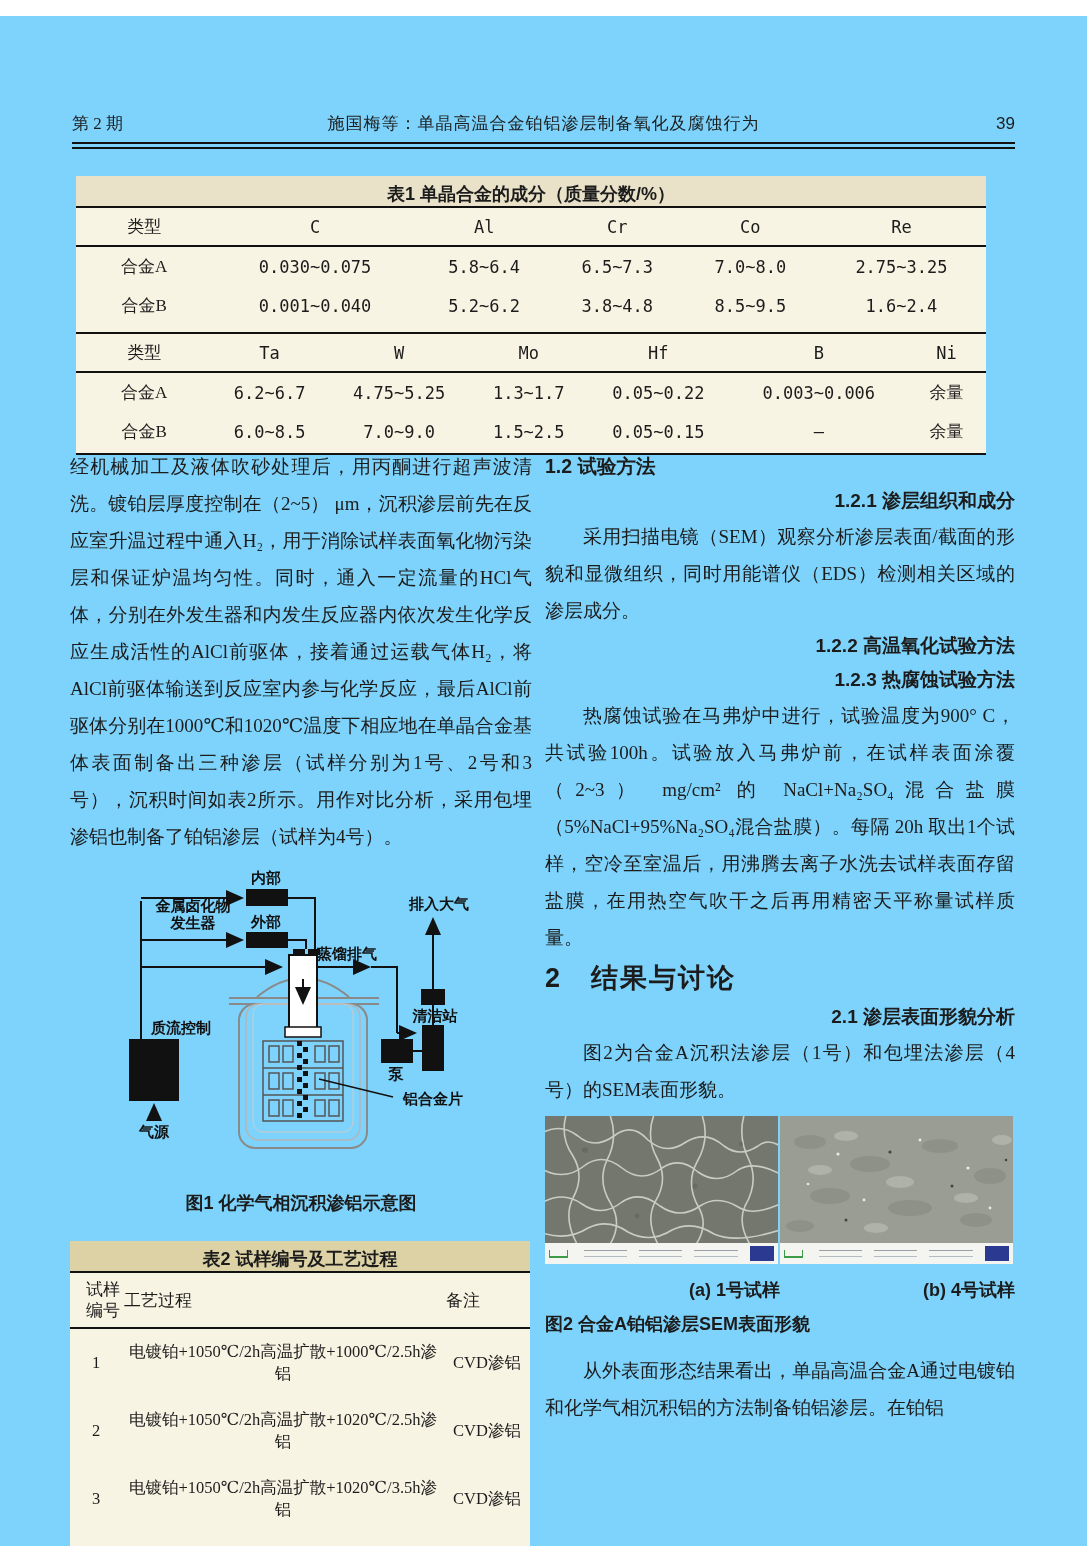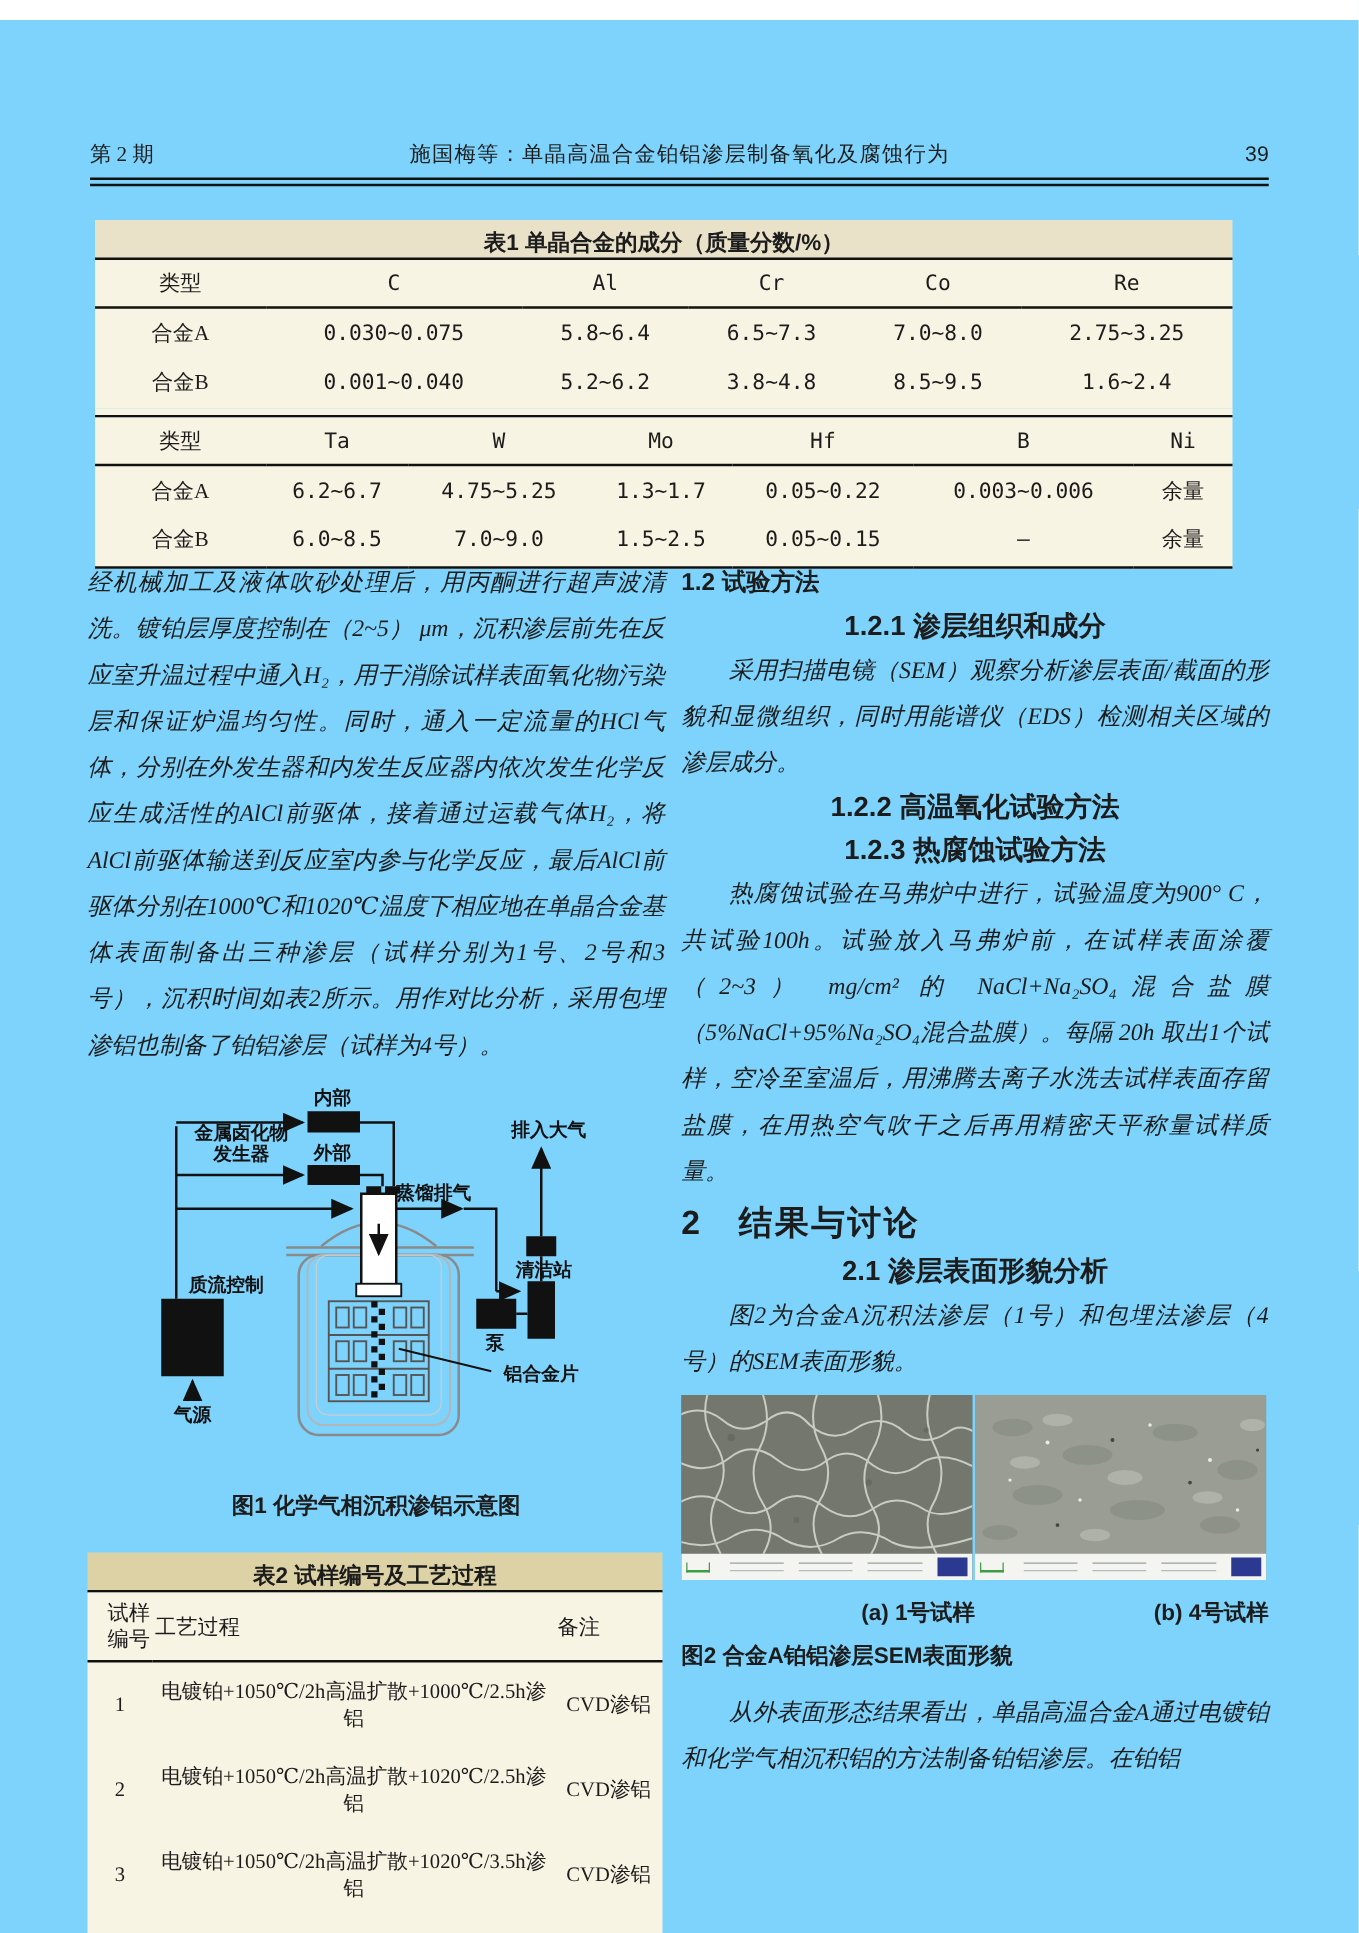--- a/index.html
+++ b/index.html
@@ -26,25 +26,25 @@
   table.comp td { font-size:17px; text-align:center; padding:8px 2px; }
   table.comp tr.last td { padding-bottom:10px; }
   .part-sep { height:7px; background:#f8f4e3; border-bottom:2px solid #111; }
   .tbl-bottom { border-bottom:2px solid #111; }
   .mono-num { font-family:"DejaVu Sans Mono","Liberation Mono",monospace; font-size:15.5px; }
 
   
   .col { position:absolute; text-align:justify; }
   .col-left  { top:432px; left:70px;  width:462px; }
   .col-right { top:432px; left:545px; width:470px; }
-  p.body { font-size:19px; line-height:37px;font-style:italic; }
+  p.body { font-size:19px; line-height:37px; }
   p.indent { text-indent:2em; }
 
-  h4.sub { font-family:"Liberation Sans","DejaVu Sans",sans-serif; font-size:22px; font-weight:bold;
-           line-height:34px; text-align:center; }
+  h4.sub { font-family:"Liberation Sans","DejaVu Sans",sans-serif; font-size:19px; font-weight:bold;
+           line-height:34px; text-align:right; }
   h3.sub2 { font-family:"Liberation Sans","DejaVu Sans",sans-serif; font-size:19.5px; font-weight:bold;
             line-height:36px; text-align:left; }
   h2.sec { font-family:"Liberation Sans","DejaVu Sans",sans-serif; font-size:27px; font-weight:bold;
            line-height:44px; letter-spacing:2px; text-align:left; }
 
   
   .fig1 { margin-top:12px; text-align:center; }
   .figcap { font-family:"Liberation Sans","DejaVu Sans",sans-serif; font-weight:bold;
             font-size:18px; margin-top:10px; }
   svg text.dlbl { font-family:"Liberation Sans","DejaVu Sans",sans-serif; font-weight:bold; font-size:15px; fill:#111; }

